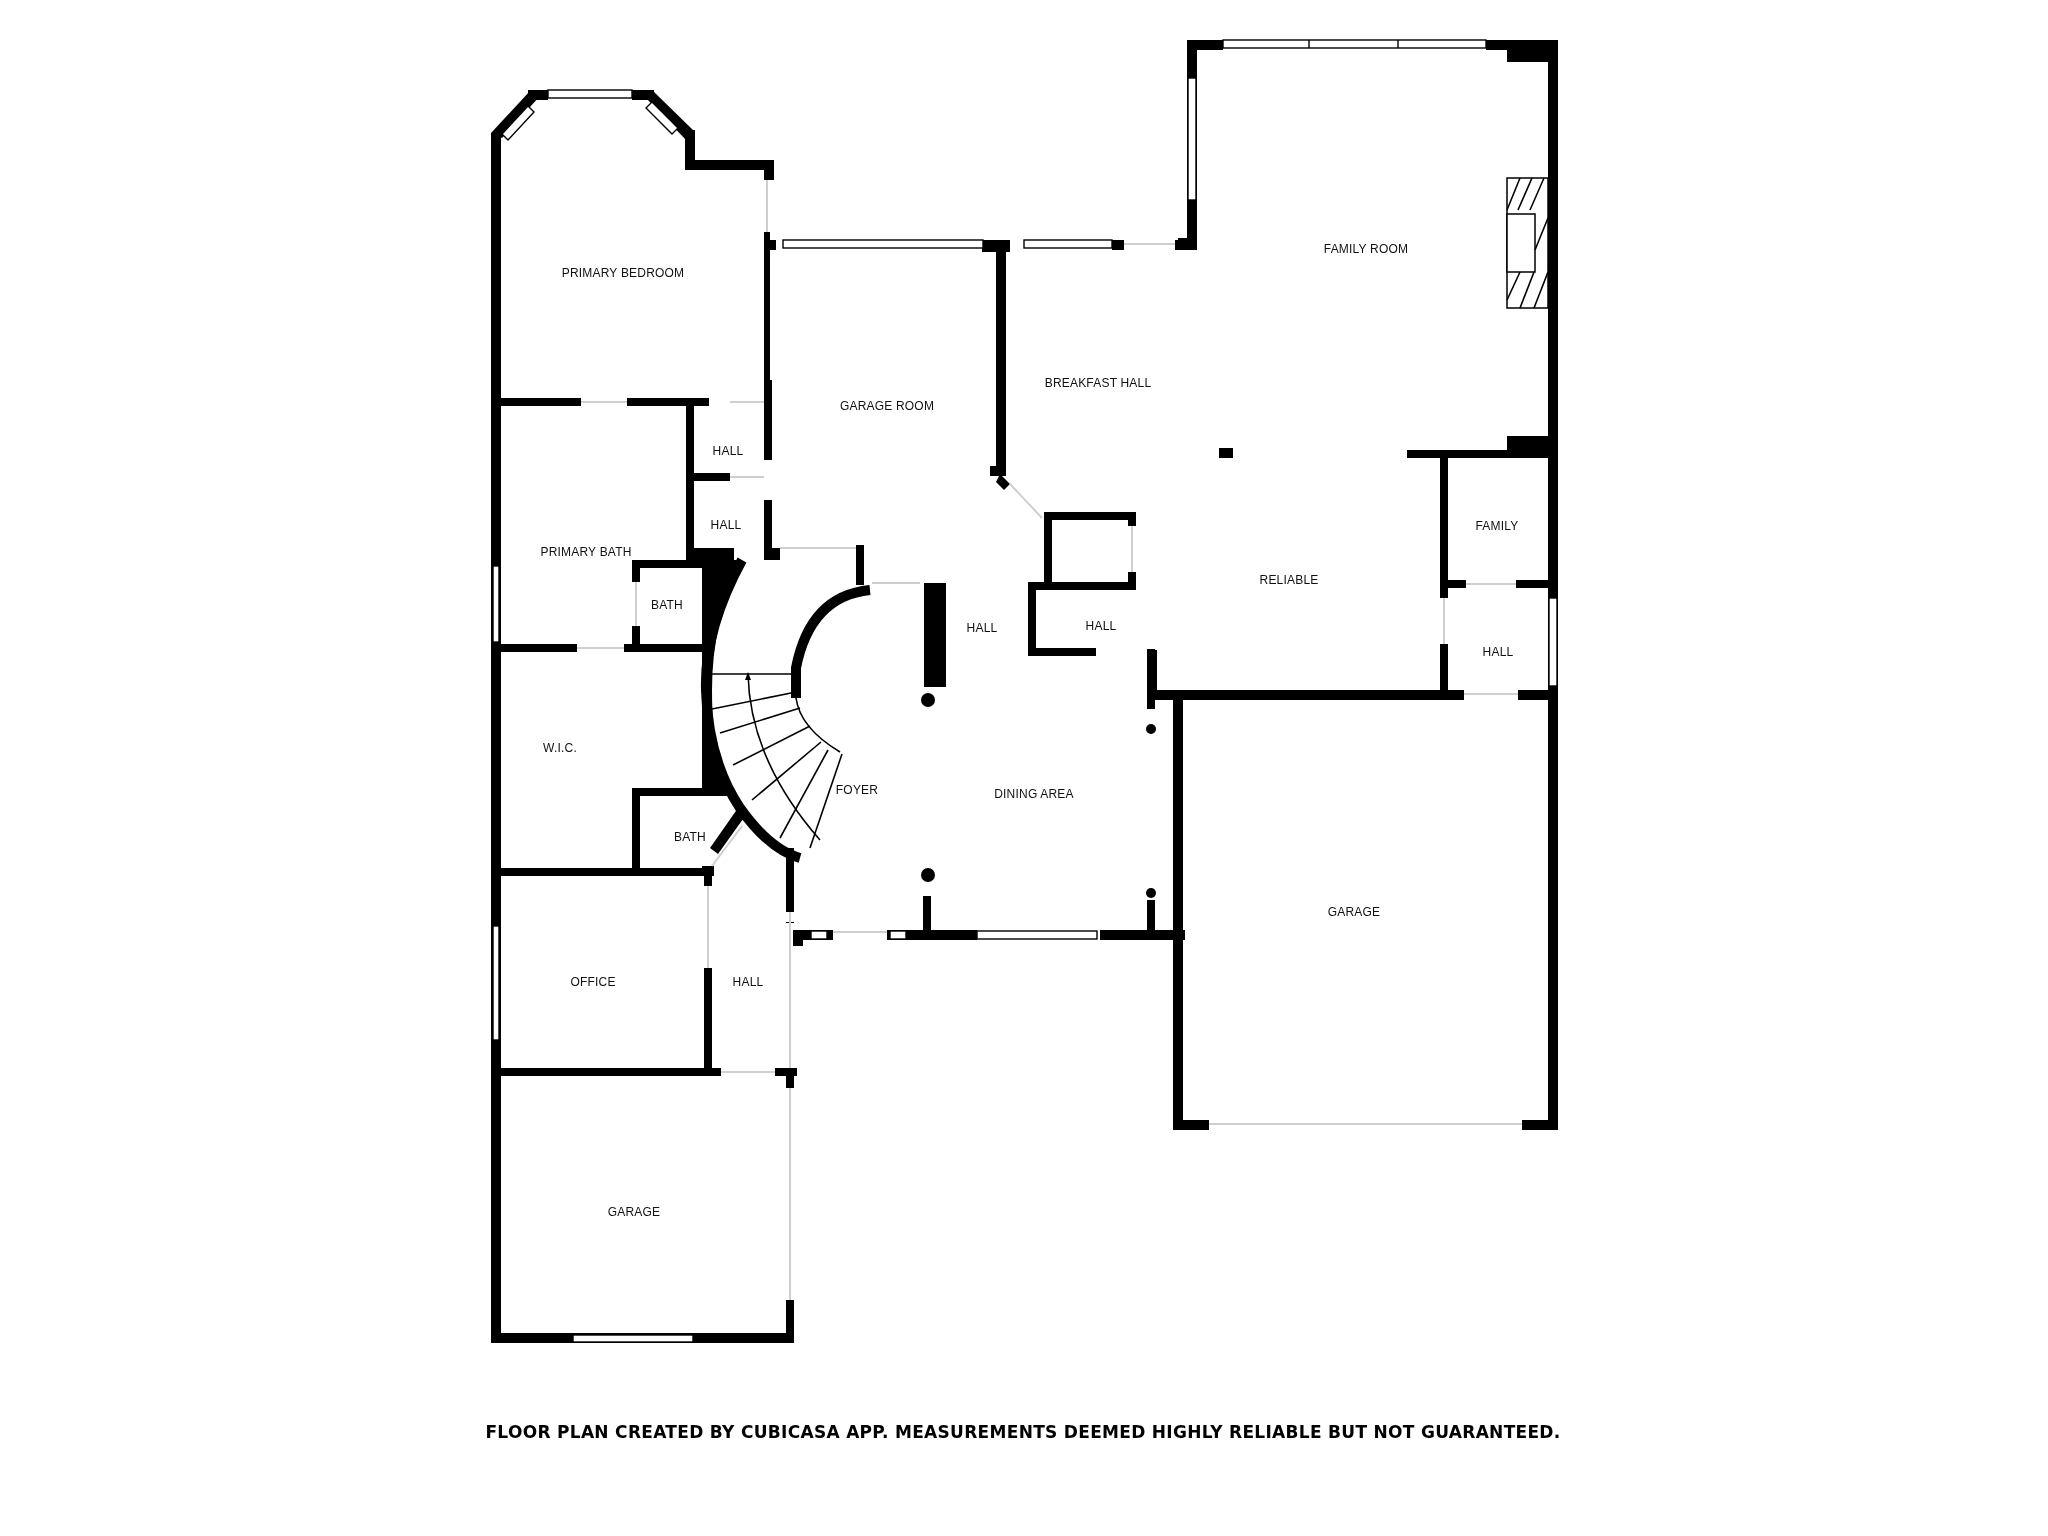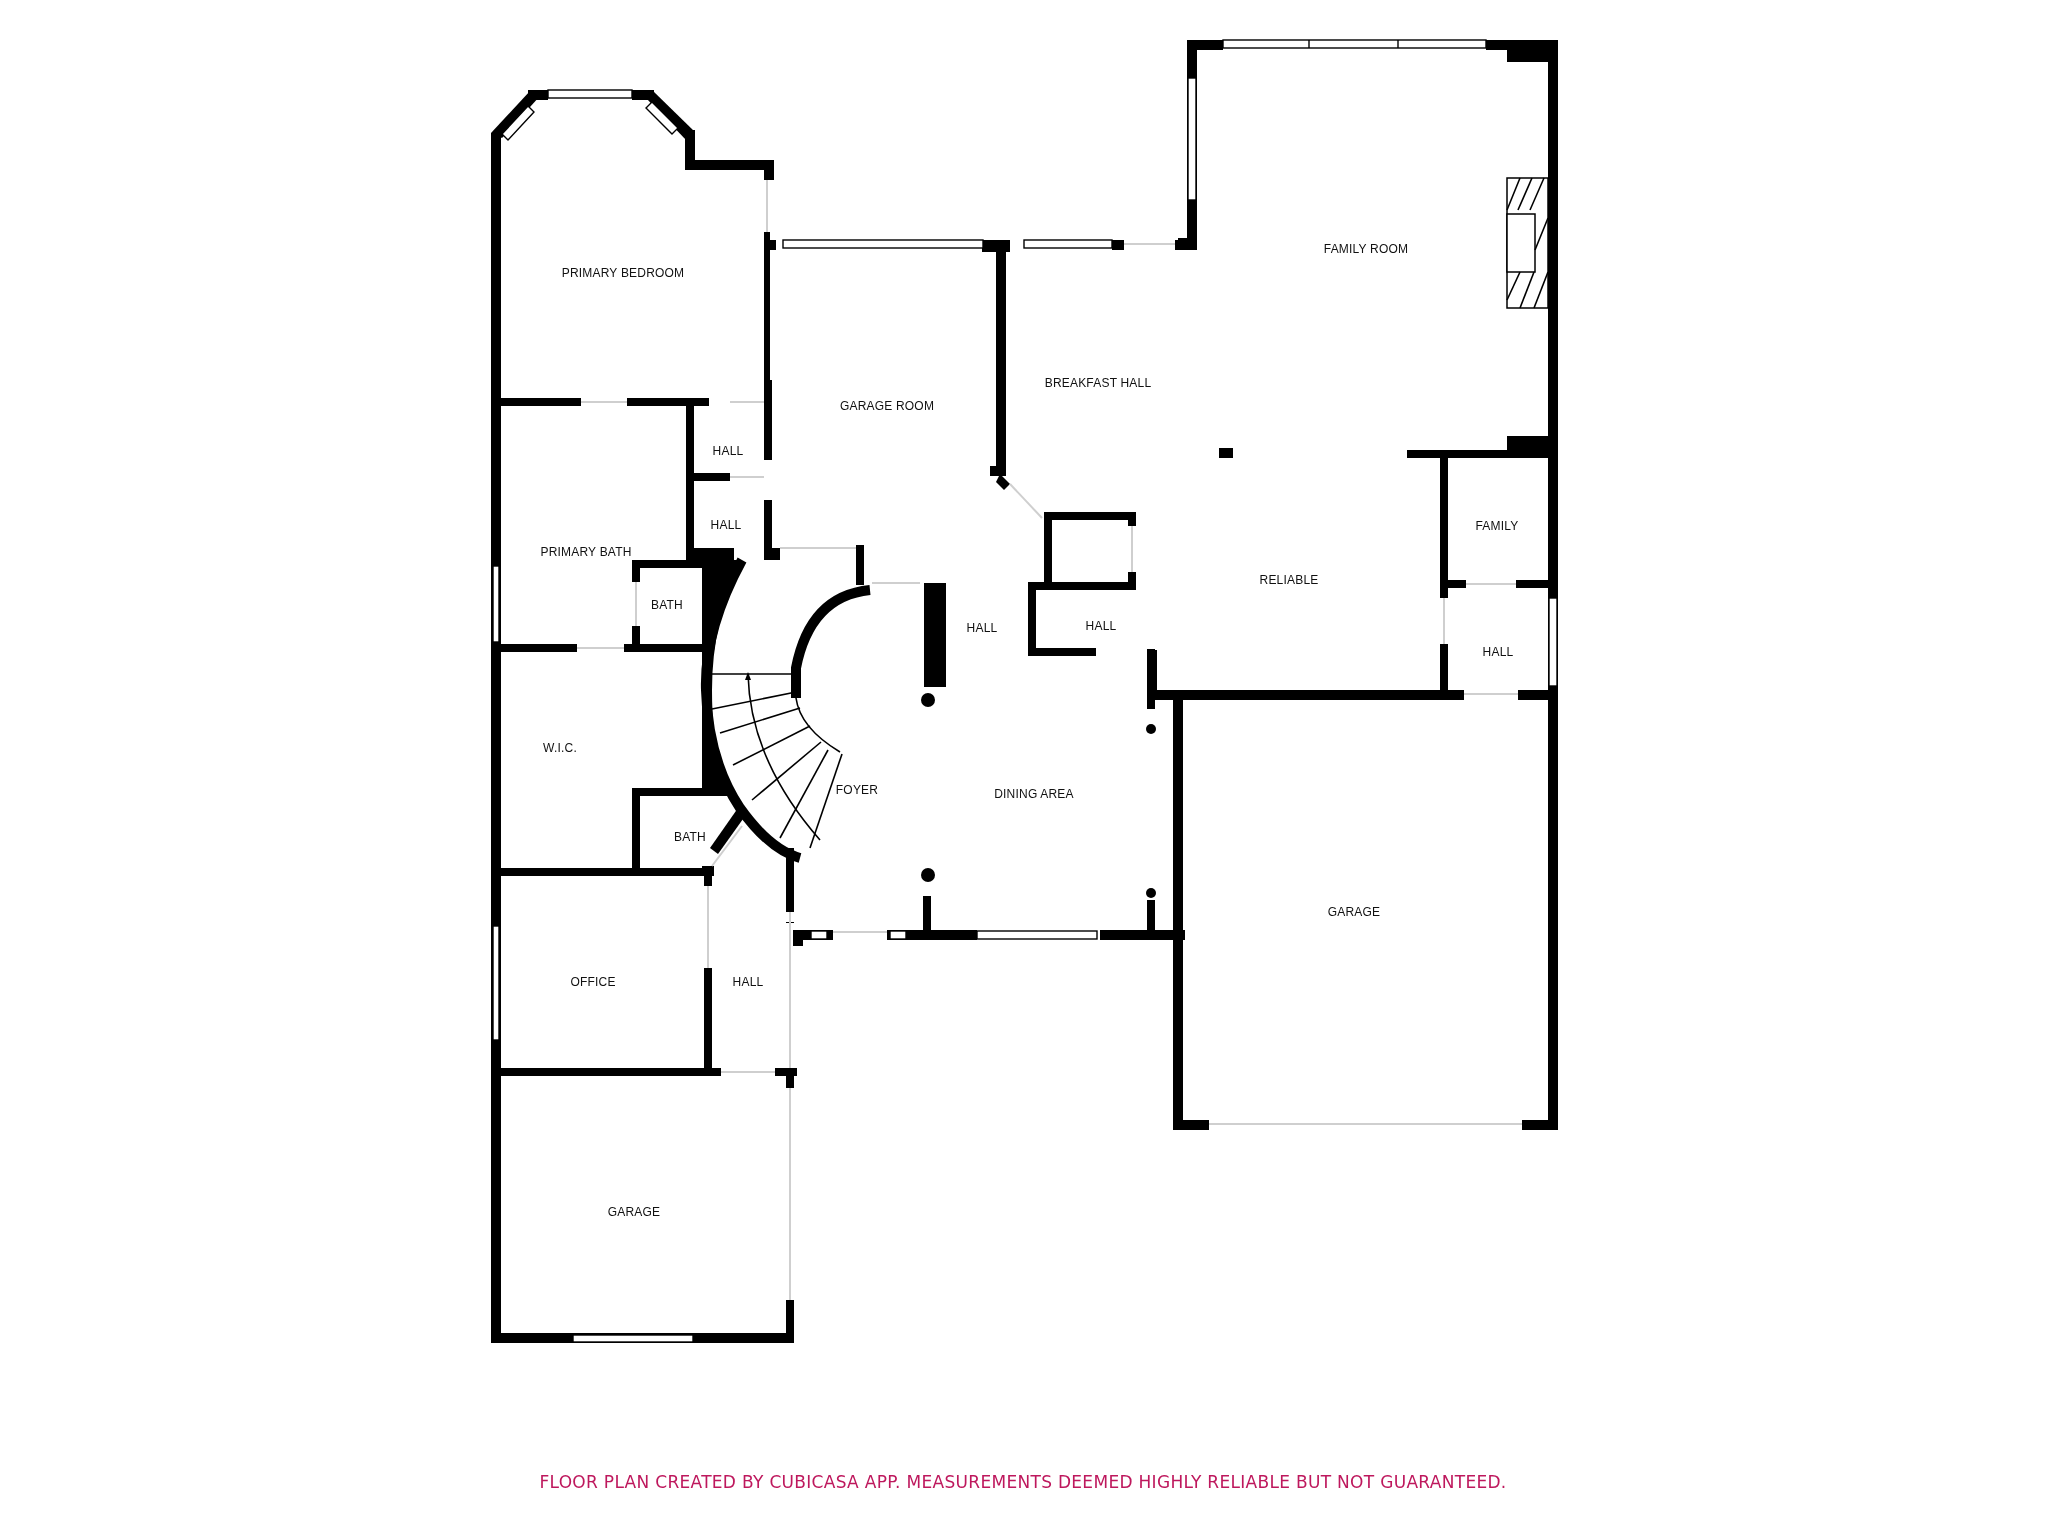--- a/index.html
+++ b/index.html
@@ -4,21 +4,21 @@
 <style>
   html, body { margin: 0; padding: 0; background: #ffffff; }
   body { width: 2048px; height: 1536px; position: relative; overflow: hidden; font-family: "Liberation Sans", sans-serif; }
   #plan { position: absolute; left: 0; top: 0; width: 2048px; height: 1536px; }
   .wall { fill: #000000; }
   .thinwall { stroke: #000; stroke-width: 10; fill: none; }
   .win { fill: #ffffff; stroke: #000; stroke-width: 1.4; }
   .door { stroke: #cfcfcf; stroke-width: 2; fill: none; }
   .stair { stroke: #000; stroke-width: 1.6; fill: none; }
   .room-label { position: absolute; transform: translate(-50%, -50%); font-size: 12px; color: #111; white-space: nowrap; letter-spacing: 0.2px; }
-  .footer { position: absolute; left: 1023px; top: 1482px; transform: translate(-50%, -50%); font-family: "DejaVu Sans", sans-serif; font-size: 17px; color: #be185d; white-space: nowrap; letter-spacing: 0.3px; }
+  .footer { position: absolute; left: 1023px; top: 1432px; transform: translate(-50%, -50%); font-family: "DejaVu Sans", sans-serif; font-size: 17px; color: #000000; white-space: nowrap; letter-spacing: 0.3px; font-weight: bold; }
 </style>
 </head>
 <body>
 
 <svg id="plan" viewBox="0 0 2048 1536" xmlns="http://www.w3.org/2000/svg">
 
   <g>
     <rect class="wall" x="491" y="133" width="10" height="1210"></rect>
 
     <polygon class="wall" points="491,133 530,91 540,96 502,138"></polygon>

